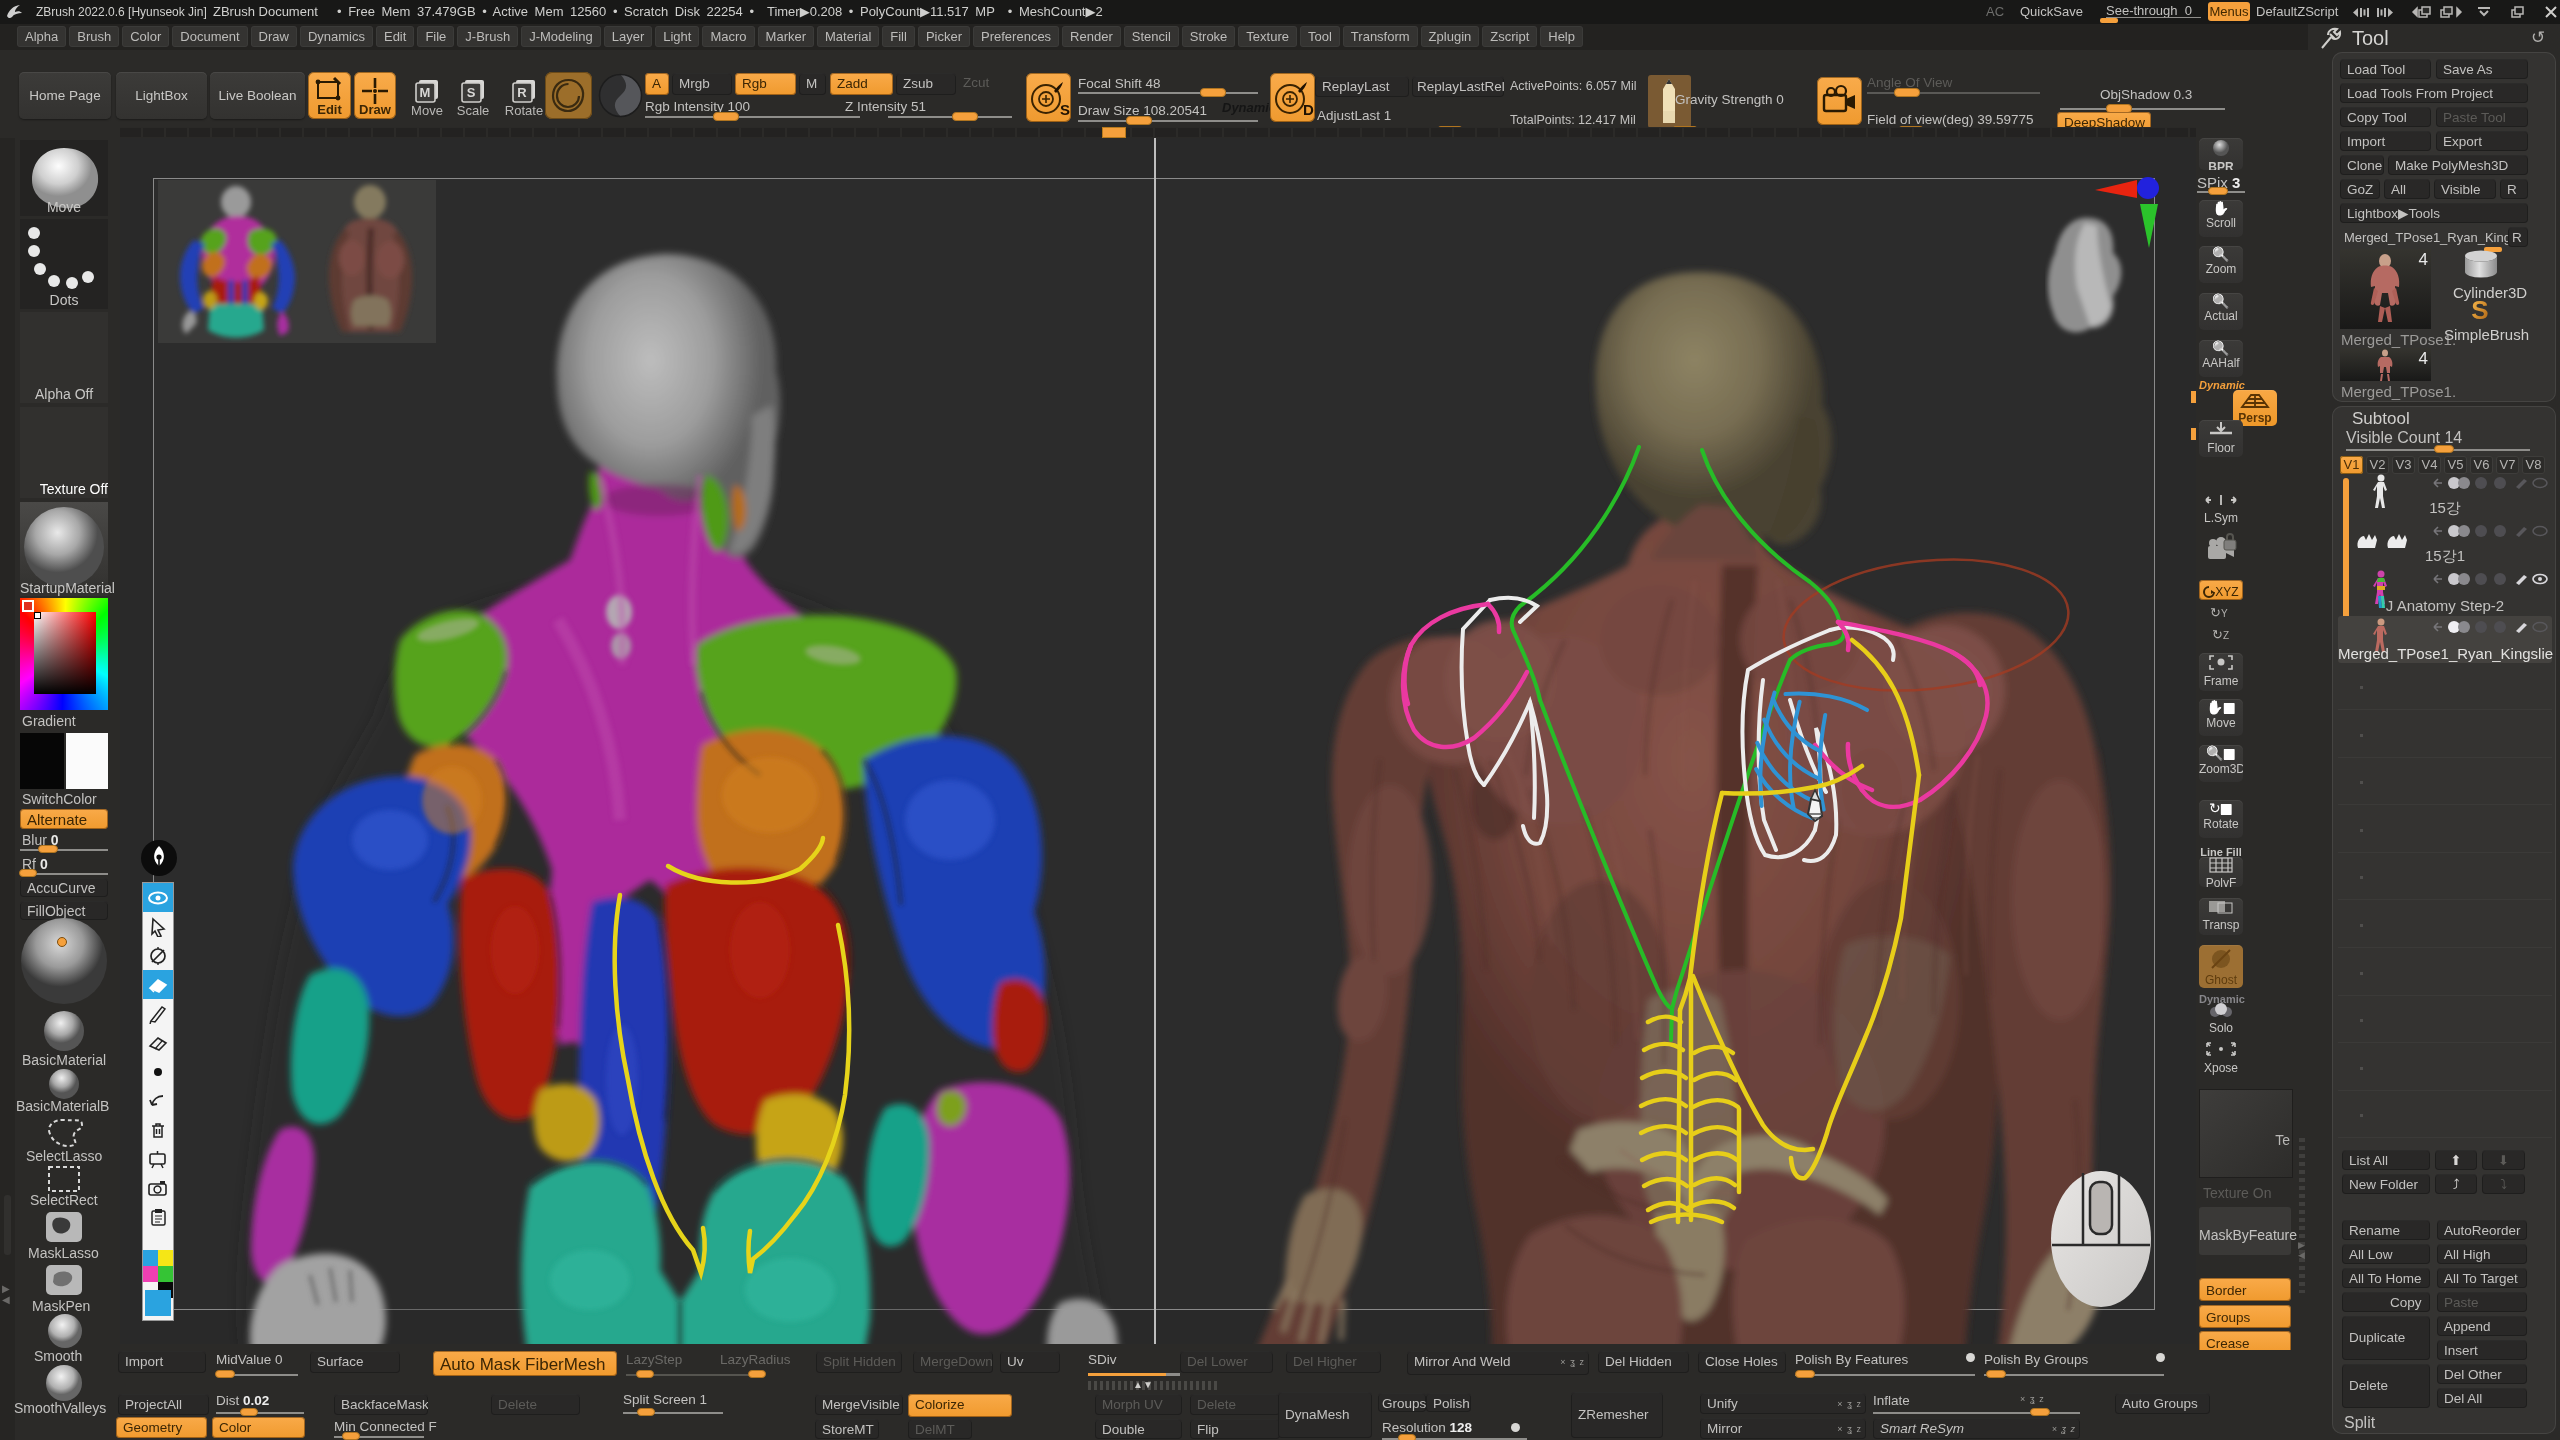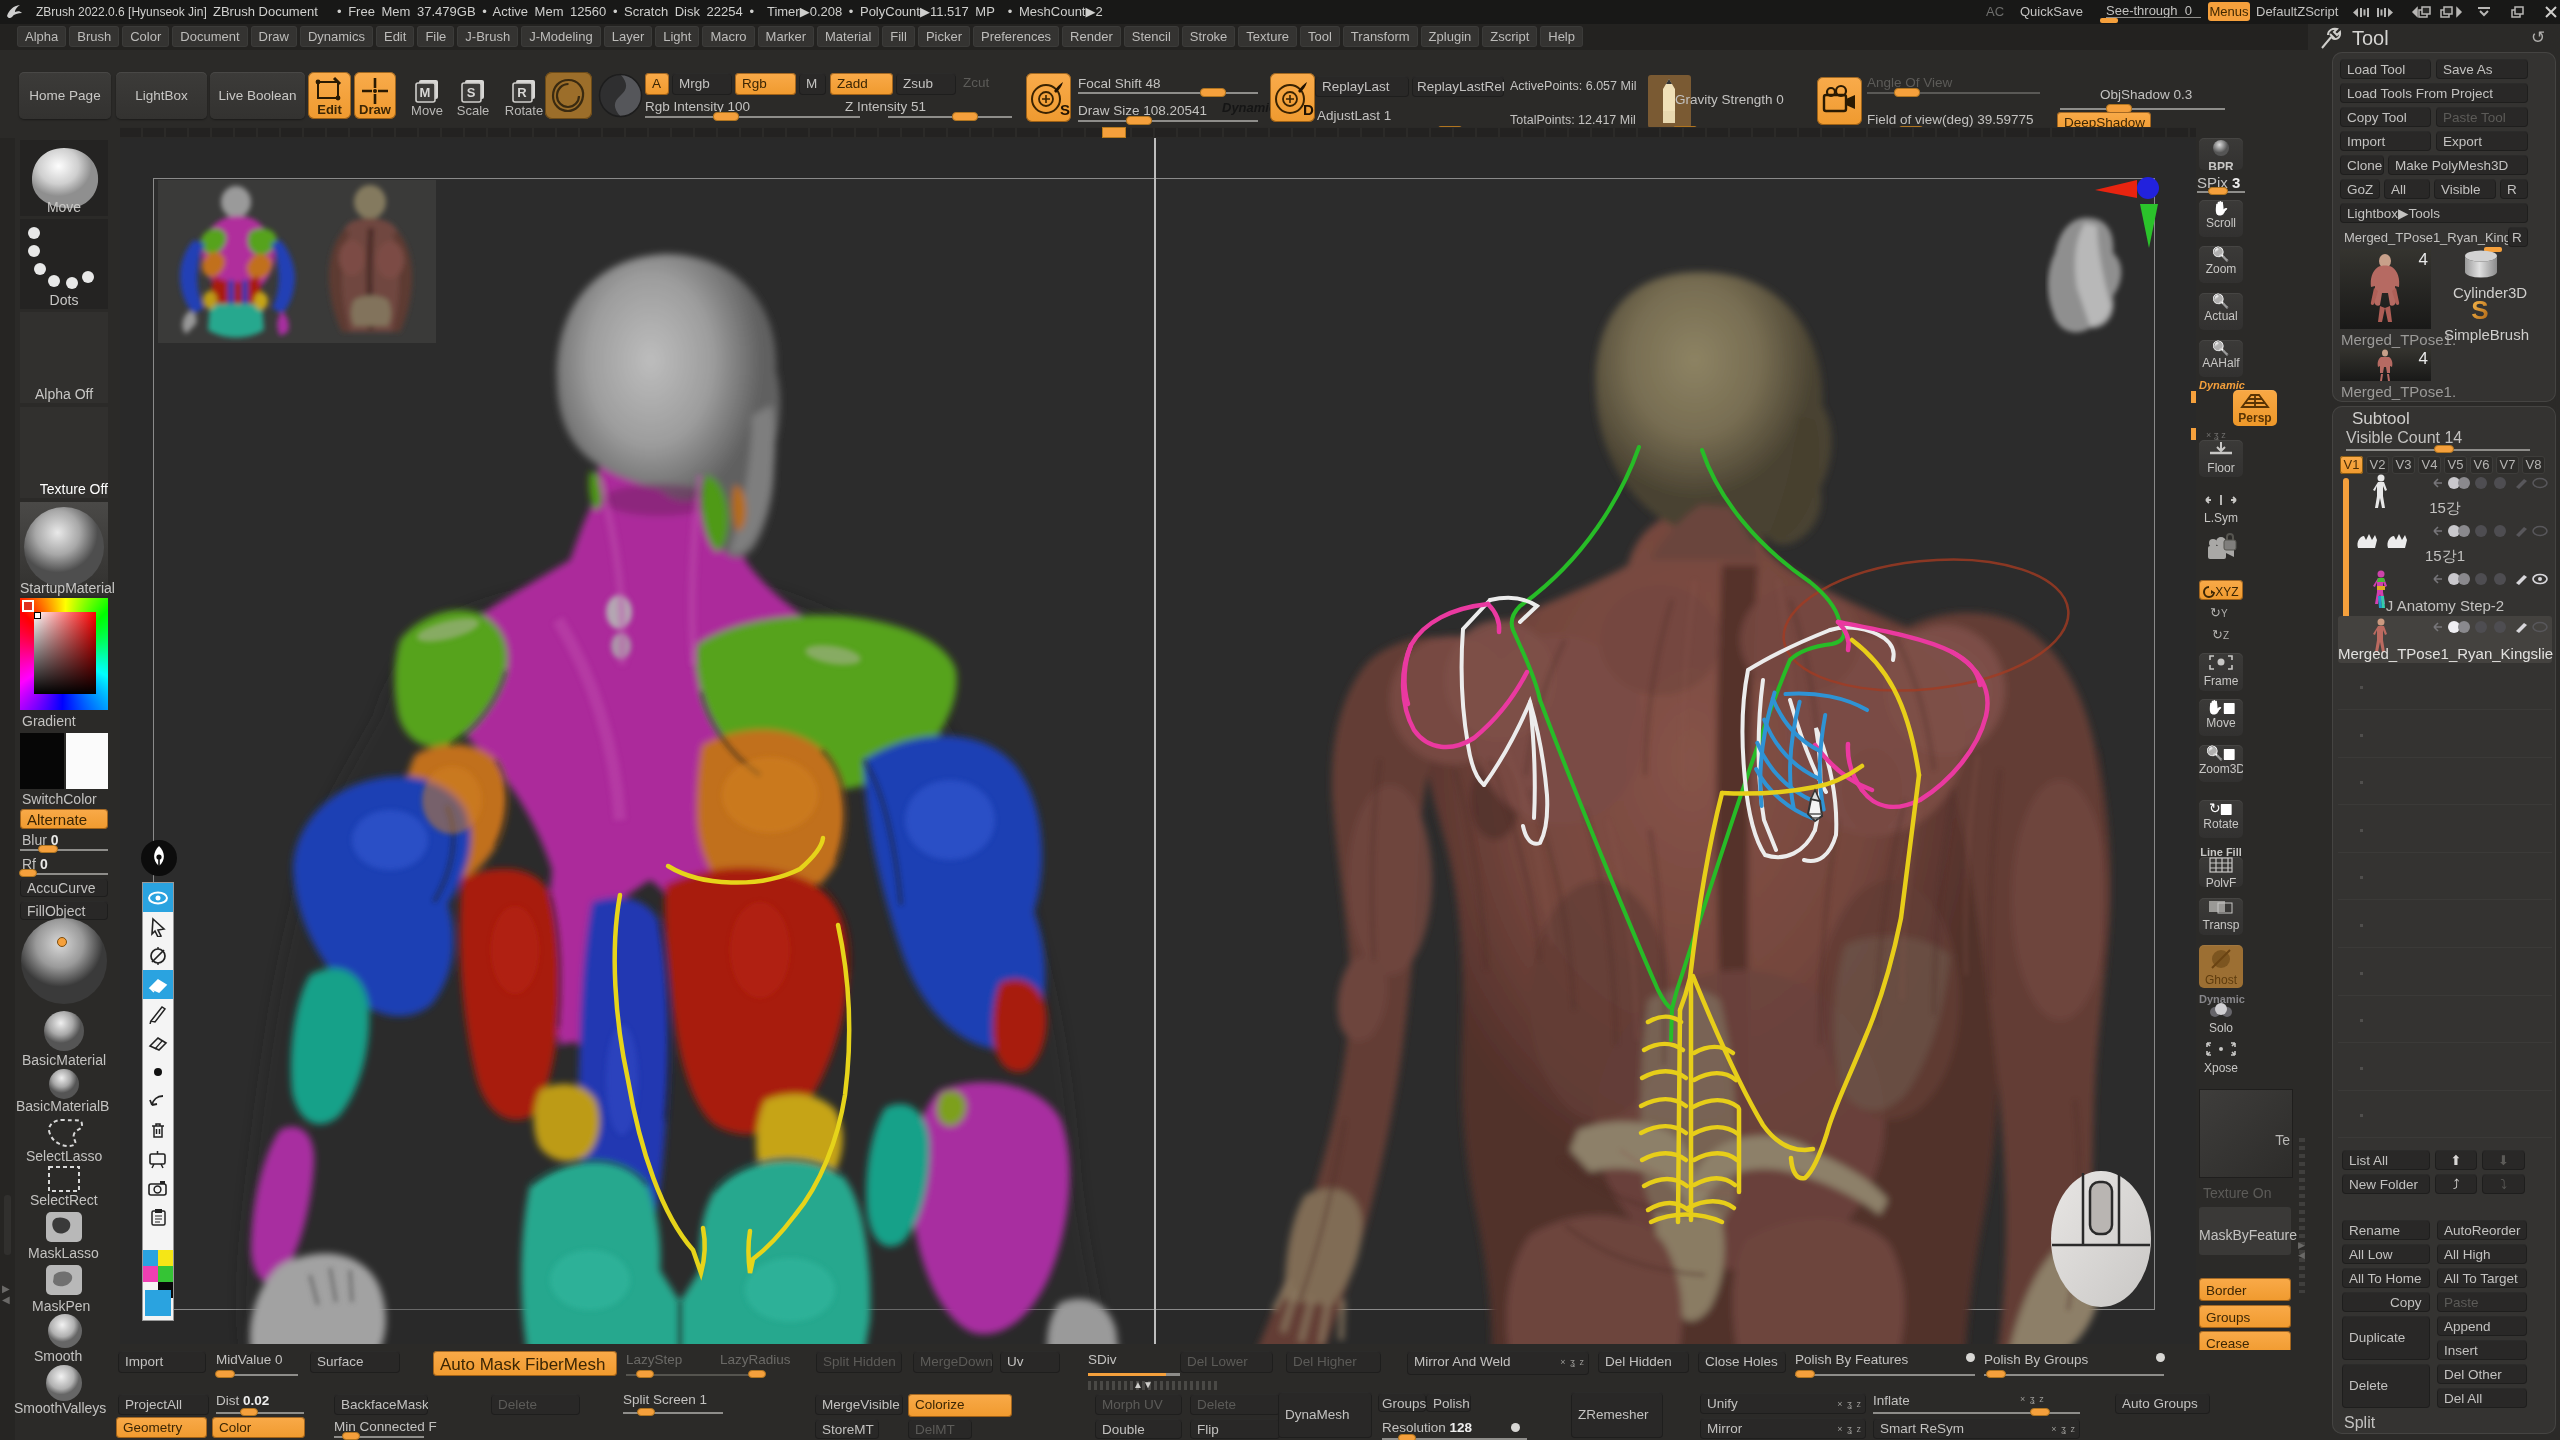--- a/index.html
+++ b/index.html
@@ -837,21 +837,21 @@
     </div>
 <div class="abs" style="left:2199px;top:379px;width:44px;text-align:center;font-size:11px;font-weight:bold;font-style:italic;color:#f5a03c;">Dynamic</div>
 <div class="rsb" style="left:2199px;top:390px;height:36px;background:linear-gradient(#f8a845,#ee9829);color:#5a3404;margin-left:34px;">
 <svg width="34" height="17" style="margin-top:2px;">
         <g stroke="#5a3404" stroke-width="1.8" fill="none">
           <path d="M4 15 L13 3 h8 L30 15 Z M7 11 h20 M10 7 h14 M17 3 v12"></path>
         </g>
       </svg>
 <div style="font-size:12px;font-weight:bold;color:#5a3404;line-height:11px;">Persp</div></div>
 <div class="lbl" style="left:2206px;top:430px;font-size:9px;color:#6e6d6b;">× ʓ z</div>
-<div class="rsb" style="left:2199px;top:440px;height:37px;"><svg width="30" height="18">
+<div class="rsb" style="left:2199px;top:420px;height:37px;"><svg width="30" height="18">
         <path d="M15 2 v8 M11 7 l4 4 l4 -4" stroke="#c8c7c5" stroke-width="2" fill="none"></path>
         <path d="M4 13 h22" stroke="#c8c7c5" stroke-width="2.4"></path>
       </svg><div class="rsl">Floor</div></div>
 <div class="rsb" style="left:2199px;top:492px;height:34px;background:none;box-shadow:none;"><svg width="36" height="16">
         <g stroke="#c8c7c5" stroke-width="1.8" fill="none">
           <path d="M8 8 h-5 M3 8 l3 -3 M3 8 l3 3 M28 8 h5 M33 8 l-3 -3 M33 8 l-3 3 M18 3 v10"></path>
         </g>
       </svg><div class="rsl">L.Sym</div></div>
 <svg class="abs" style="left:2204px;top:532px;" width="38" height="36">
       <g fill="#a9a8a6">
@@ -1182,15 +1182,15 @@
 <div class="lbl" style="left:1382px;top:1420px;">Resolution <b style="color:#eee">128</b></div>
 <div class="abs" style="left:1511px;top:1423px;width:9px;height:9px;background:#d8d7d4;border-radius:50%;"></div>
 <div class="sl" style="left:1382px;top:1438px;width:145px;"></div>
 <div class="sh" style="left:1398px;top:1434px;width:18px;height:8px;"></div>
 <div class="b bd" style="left:1571px;top:1392px;width:92px;height:46px;line-height:44px;">ZRemesher</div>
 <div class="b bd" style="left:1700px;top:1393px;width:166px;height:21px;">Unify<span class="xyz">× ʓ z</span></div>
 <div class="b bd" style="left:1700px;top:1418px;width:166px;height:21px;">Mirror<span class="xyz">× ʓ z</span></div>
 <div class="lbl" style="left:1873px;top:1393px;">Inflate<span class="xyz" style="right:-135px;">× ʓ z</span></div>
 <div class="sl" style="left:1873px;top:1412px;width:207px;"></div>
 <div class="sh" style="left:2030px;top:1408px;width:20px;height:8px;"></div>
-<div class="b bd" style="left:1873px;top:1418px;width:207px;height:21px;">Smart ReSym<span class="xyz">× ʓ z</span></div>
+<div class="b bd" style="left:1873px;top:1418px;width:207px;height:21px;font-style:italic;">Smart ReSym<span class="xyz">× ʓ z</span></div>
 <div class="b bd" style="left:2115px;top:1393px;width:95px;height:21px;">Auto Groups</div>
 
 </div>
 </body></html>

